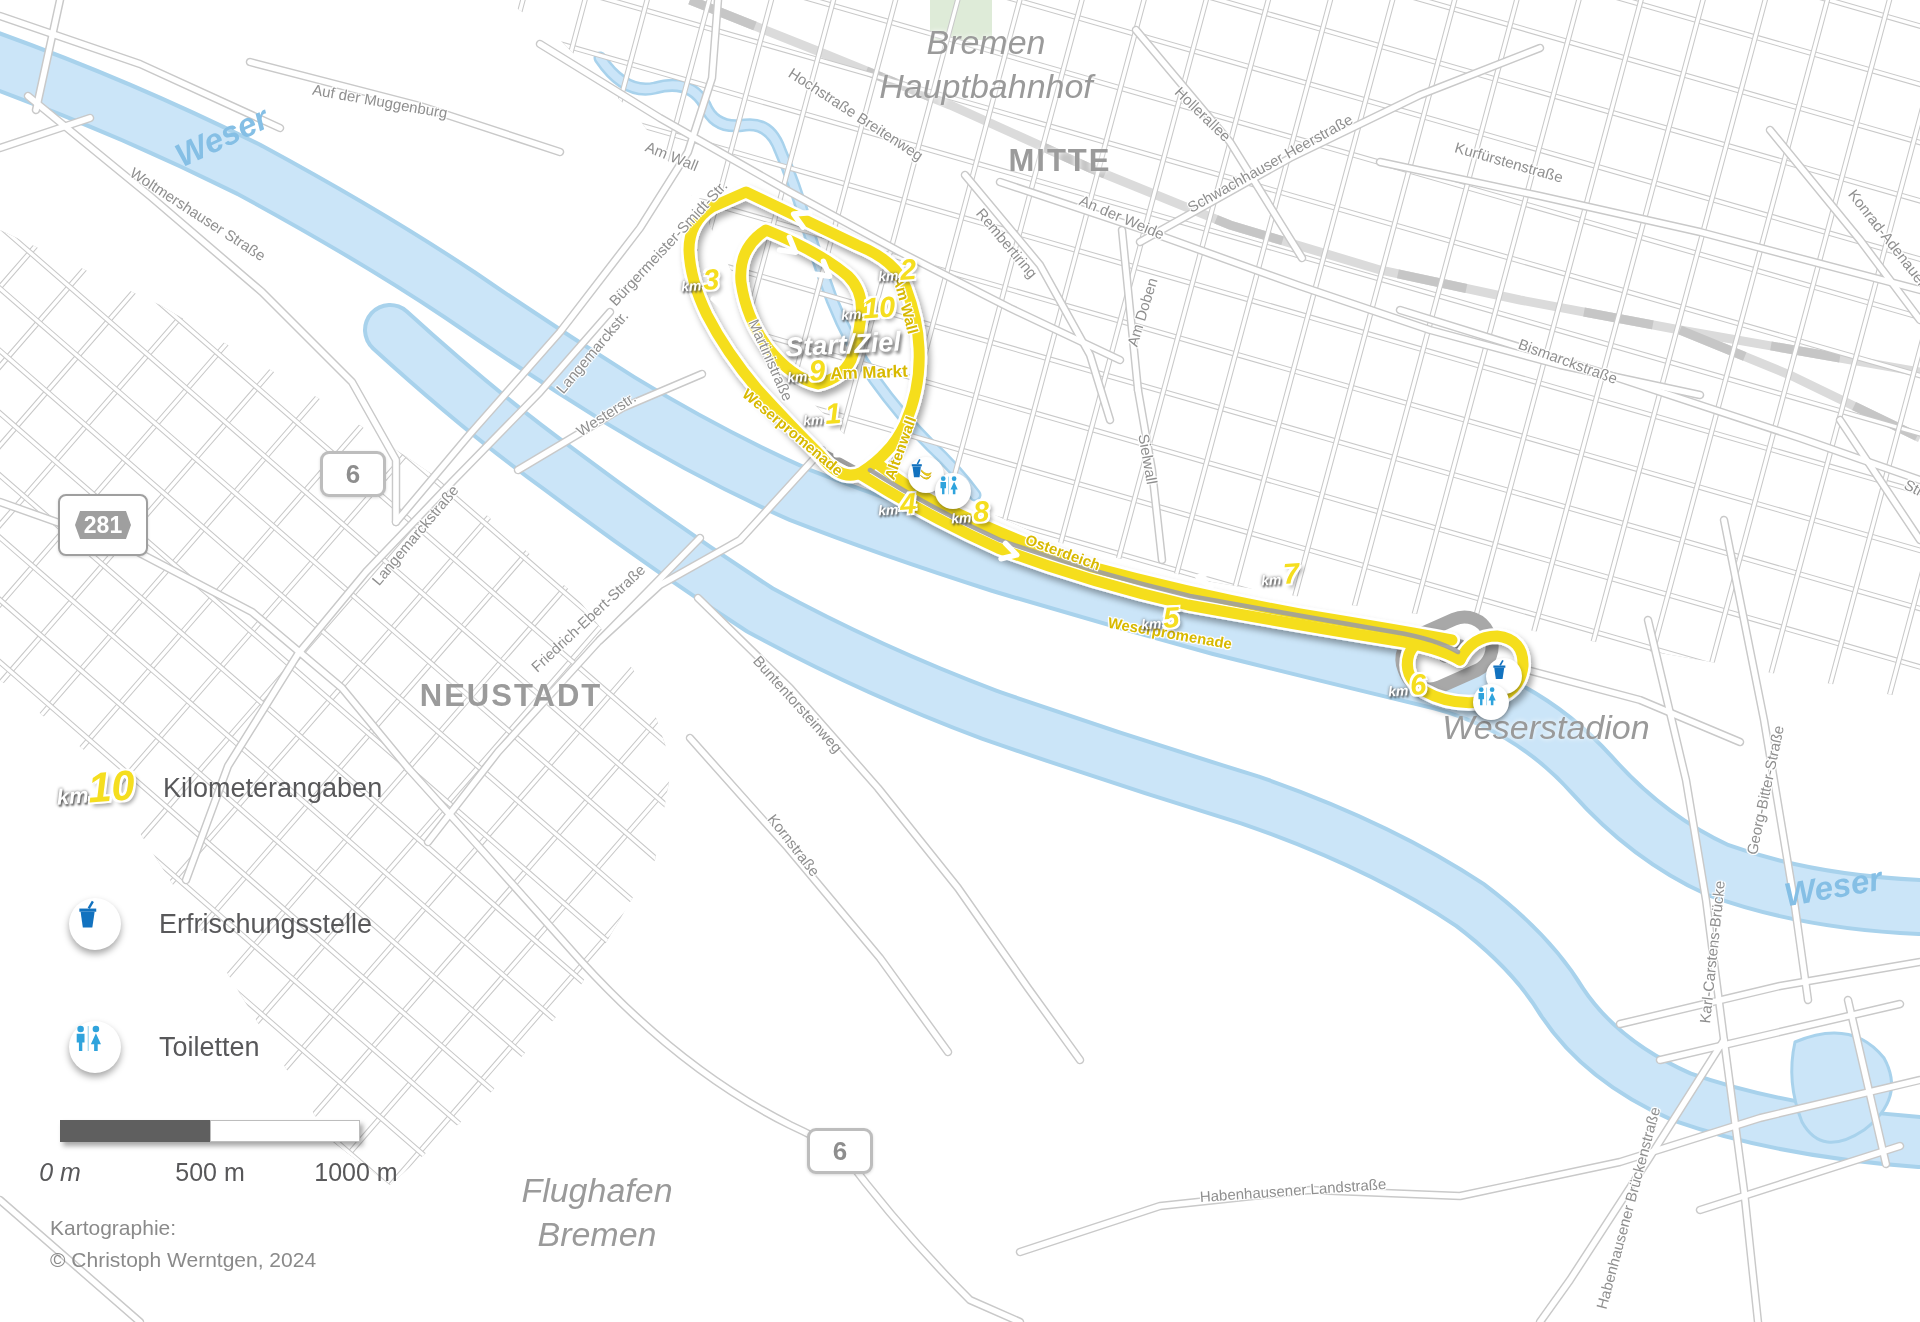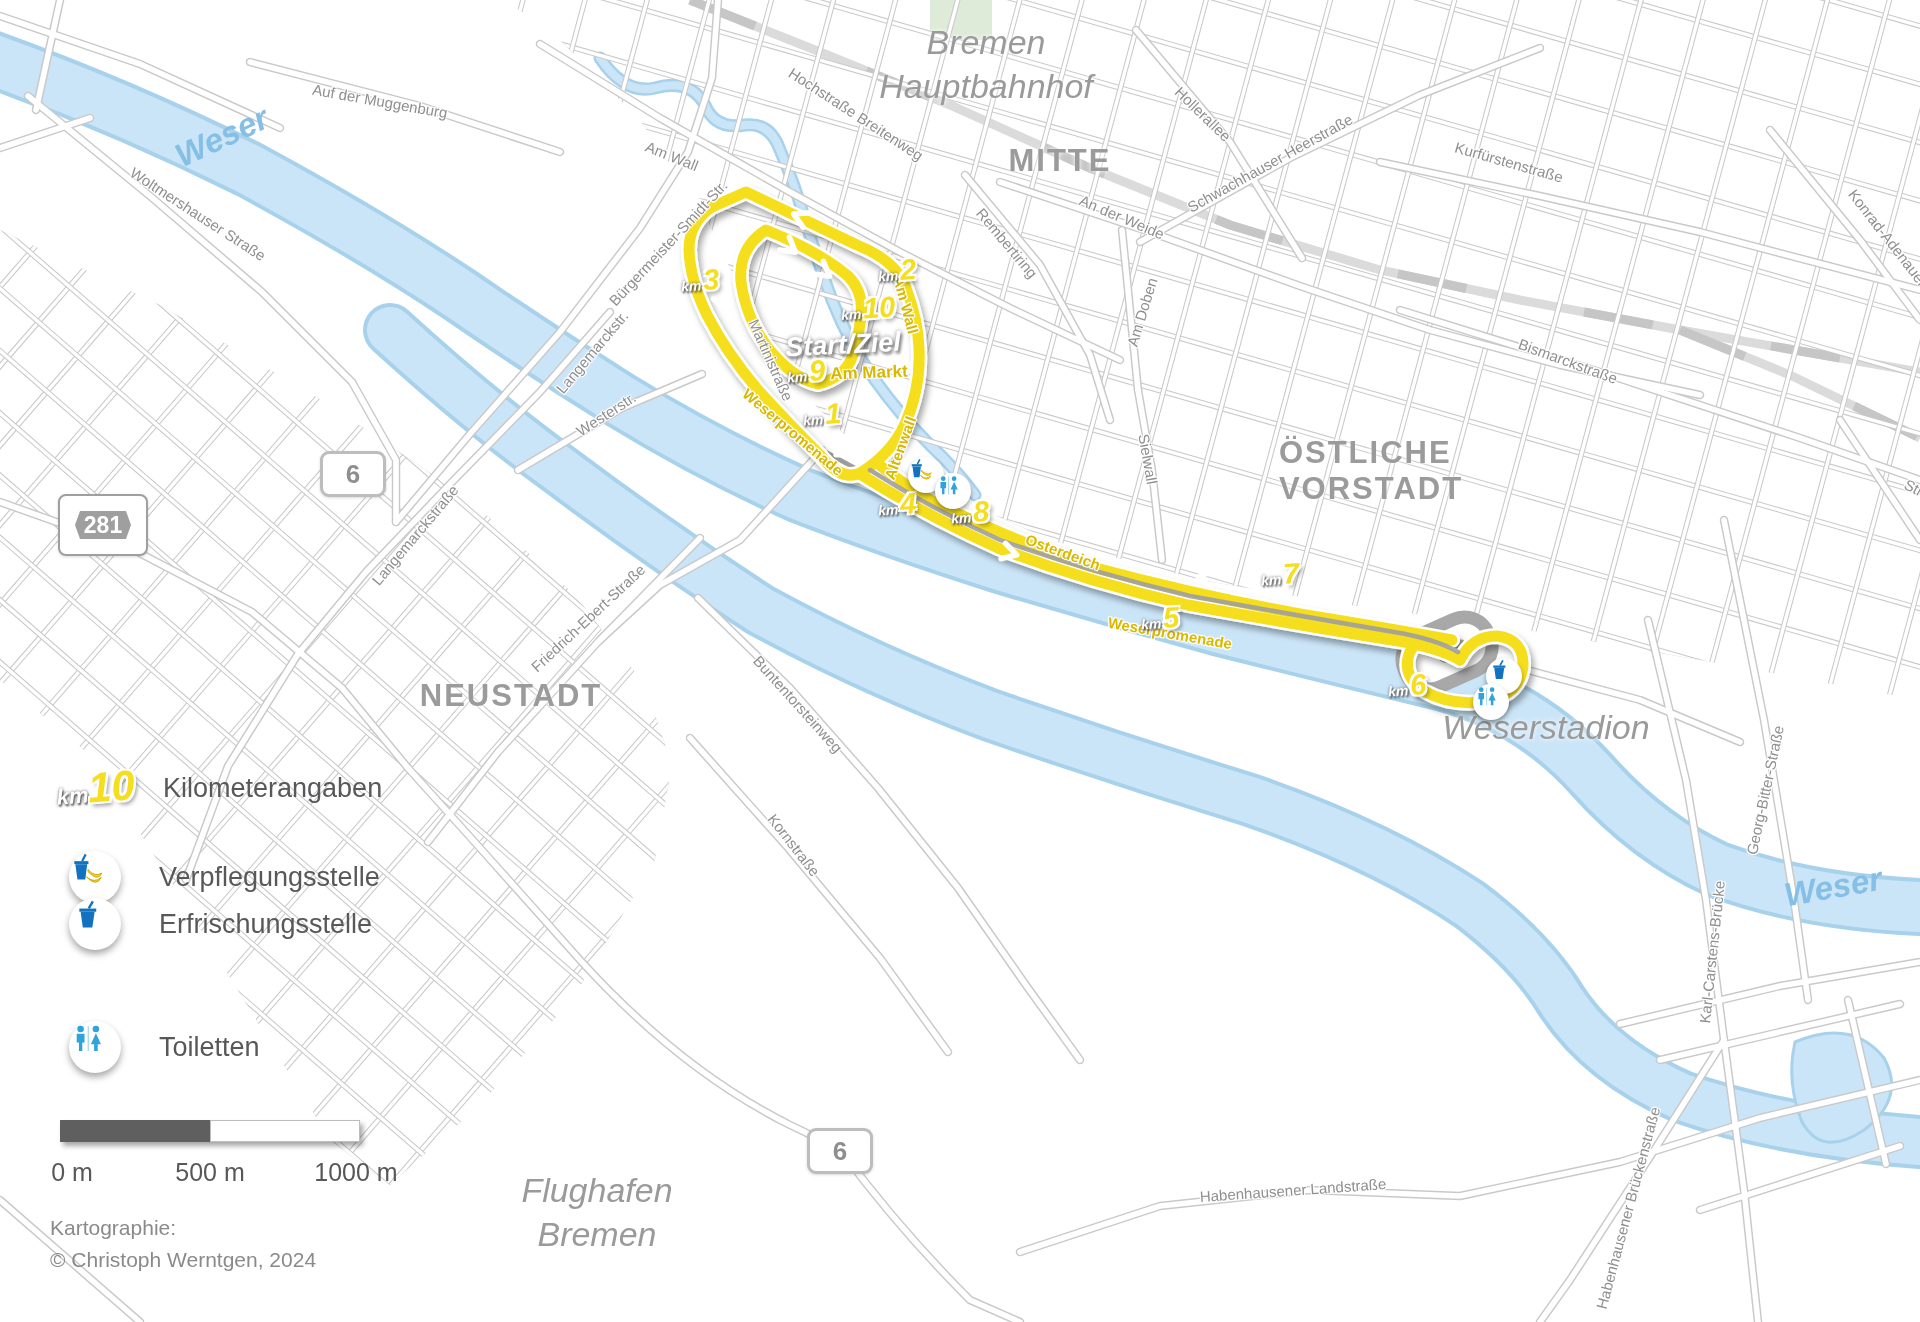--- a/index.html
+++ b/index.html
@@ -246,36 +246,20 @@
     </g>
   </svg>
 
   <div class="legend-row" style="left:38px;top:764px;">
     <span class="legend-km">
       <span class="km-word">km</span>
       <span class="km-num">10</span>
     </span>
     <span class="legend-text" style="margin-left:10px;">Kilometerangaben</span>
   </div>
-  <div class="legend-row" style="left:69px;top:851px;">
-    <span class="legend-icon-circle">
-      <svg viewBox="0 0 36 36">
-        <g>
-            <path d="M6,12.5 l2,14.5 h7.4 L17.2,12.5 Z" fill="#1272BF"></path>
-            <rect x="5" y="9.6" width="13.4" height="2.9" fill="#1272BF"></rect>
-            <path d="M12.5,9.4 L15.8,3.2" stroke="#1272BF" stroke-width="2.1" fill="none"></path>
-          </g>
-        <g>
-            <path d="M16.5,24.5 q7.5,6.5 14,0.5 q-4.5,9.5 -14,-0.5 Z" fill="#F6D718" stroke="#CBA700" stroke-width="0.9"></path>
-            <path d="M18,17.5 q6.5,7.5 13,3.5 q-3.5,8.5 -13,-1.5 Z" fill="#F6D718" stroke="#CBA700" stroke-width="0.9"></path>
-          </g>
-      </svg>
-    </span>
-    <span class="legend-text">Verpflegungsstelle</span>
-  </div>
   <div class="legend-row" style="left:69px;top:898px;">
     <span class="legend-icon-circle">
       <svg viewBox="0 0 36 36">
           <path d="M11,13 l2.1,15 h9 L24.3,13 Z" fill="#1272BF"></path>
           <rect x="9.8" y="10" width="16" height="3" fill="#1272BF"></rect>
           <path d="M18.7,9.8 L22.6,3.2" stroke="#1272BF" stroke-width="2.3" fill="none"></path>
         </svg>
     </span>
     <span class="legend-text">Erfrischungsstelle</span>
   </div>
@@ -289,32 +273,28 @@
           <rect x="17.7" y="4.8" width="1" height="23.6" fill="#8FD0ED"></rect>
         </svg>
     </span>
     <span class="legend-text">Toiletten</span>
   </div>
 
   <div class="scalebar">
     <div class="scale-dark"></div>
     <div class="scale-light"></div>
   </div>
-  <div class="scale-tick" style="left:72px;">0 m</div>
+  <div class="scale-tick" style="left:60px;font-style:italic;">0 m</div>
   <div class="scale-tick" style="left:210px;">500 m</div>
   <div class="scale-tick" style="left:356px;">1000 m</div>
 
   <div class="credit" style="left:50px;top:1216px;">Kartographie:</div>
   <div class="credit" style="left:50px;top:1248px;">© Christoph Werntgen, 2024</div>
 
 <div class="lbl lbl-district" style="left: 1060px; top: 161px; transform: translate(-50%, -50%) rotate(0deg);">MITTE</div>
-    <div class="lbl lbl-district" style="left: 1371px; top: 471px; transform: translate(-50%, -50%) rotate(0deg);">
-      <div>ÖSTLICHE</div>
-      <div>VORSTADT</div>
-    </div>
     <div class="lbl lbl-district" style="left: 511px; top: 696px; transform: translate(-50%, -50%) rotate(0deg);">NEUSTADT</div>
     <div class="lbl lbl-place" style="left: 986px; top: 64px; transform: translate(-50%, -50%) rotate(0deg);">
       <div>Bremen</div>
       <div>Hauptbahnhof</div>
     </div>
     <div class="lbl lbl-place" style="left: 1546px; top: 727px; transform: translate(-50%, -50%) rotate(0deg); text-align: right;">Weserstadion</div>
     <div class="lbl lbl-place" style="left: 597px; top: 1212px; transform: translate(-50%, -50%) rotate(0deg);">
       <div>Flughafen</div>
       <div>Bremen</div>
     </div>

